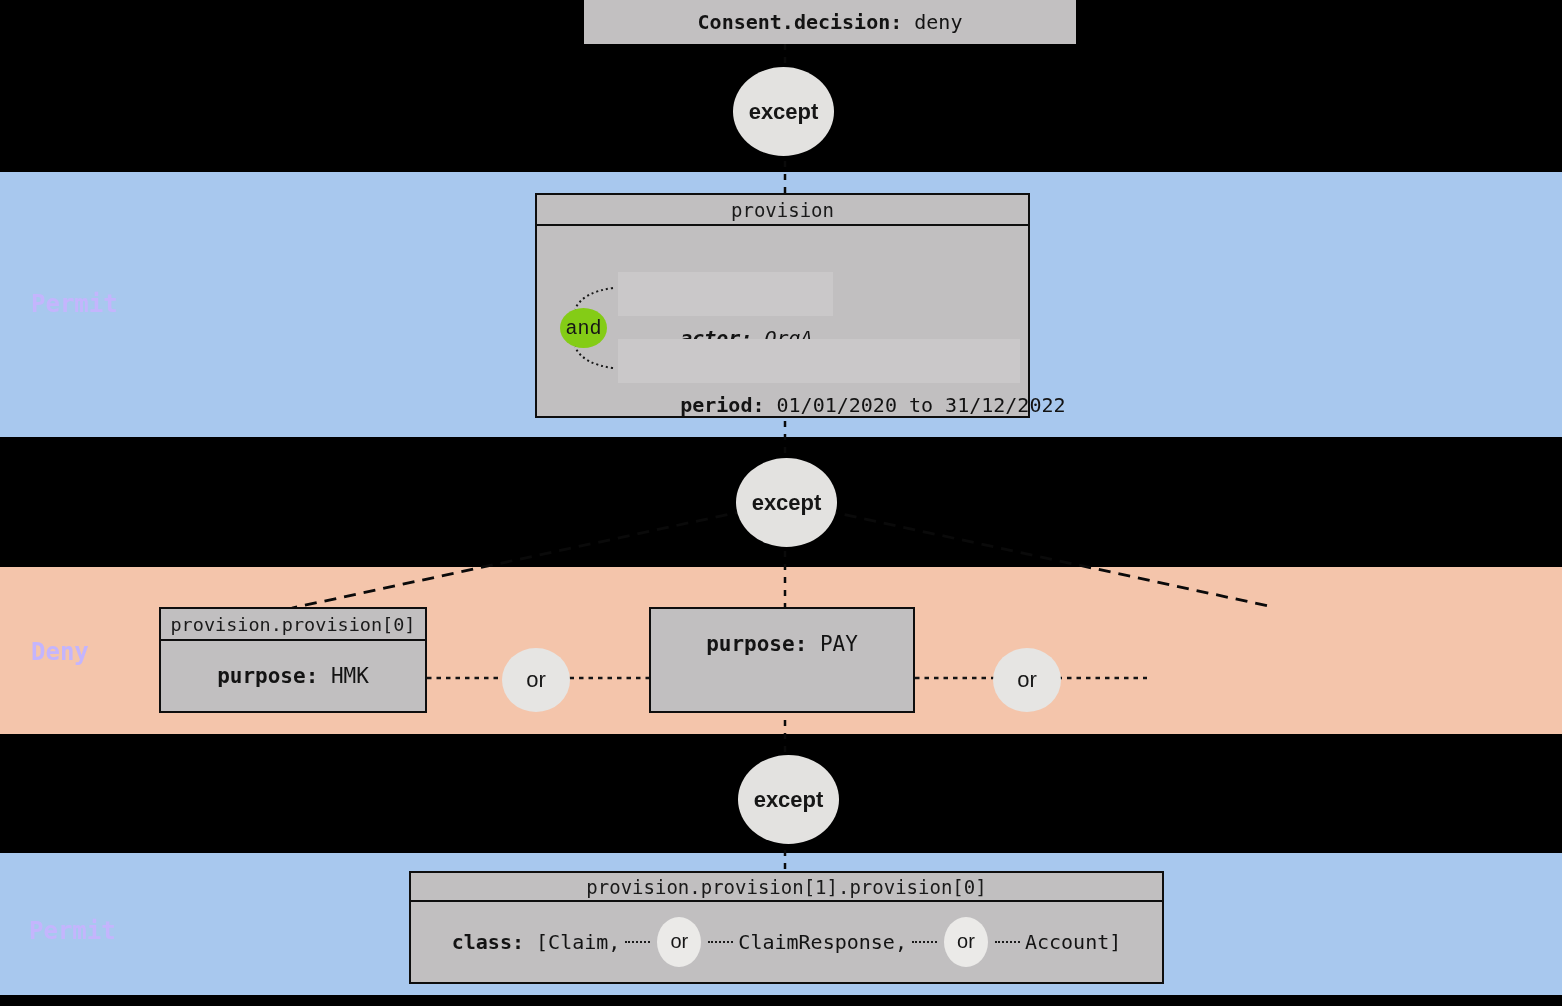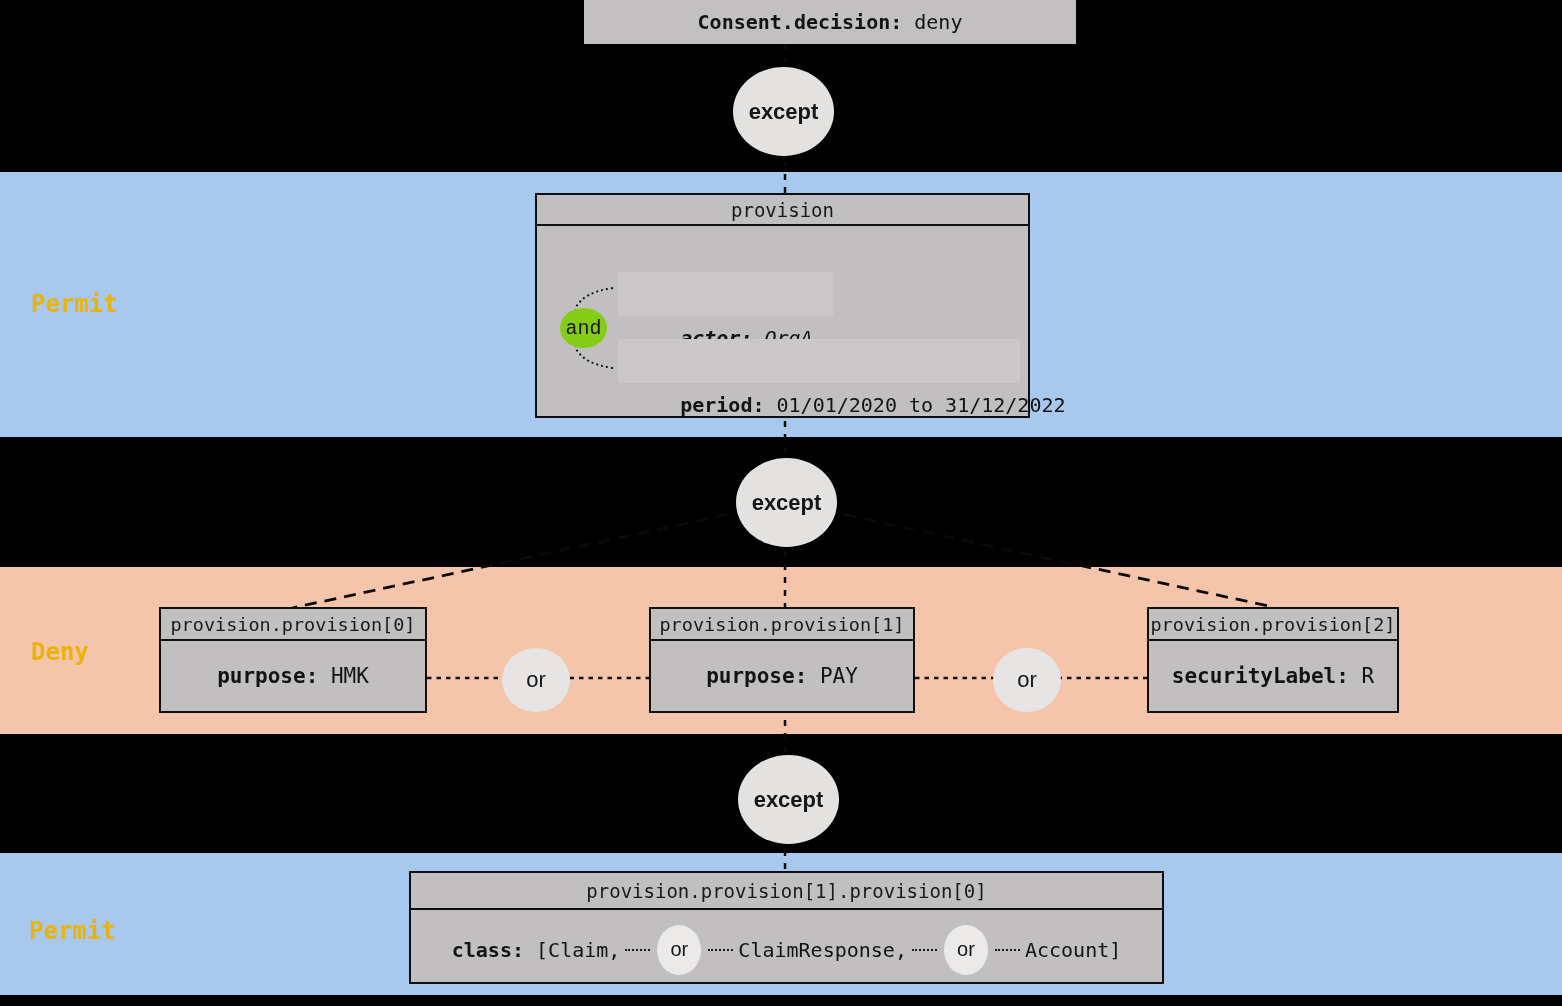--- a/index.html
+++ b/index.html
@@ -4,21 +4,21 @@
 <style>
   html,body{margin:0;padding:0;background:#000;}
   .stage{
     position:relative;width:1562px;height:1006px;background:#000000;
     font-family:"DejaVu Sans Mono",monospace;color:#131313;overflow:hidden;
   }
   .band{position:absolute;left:0;width:1562px;z-index:0;}
   .band.blue{background:#a8c8ee;}
   .band.salmon{background:#f4c5ab;}
   .band-label{
-    position:absolute;z-index:5;font-weight:bold;font-size:24px;color:#eab308;
+    position:absolute;z-index:5;font-weight:bold;font-size:24px;color:#c4b5fd;
     letter-spacing:0px;
   }
   svg.overlay{position:absolute;left:0;top:0;z-index:1;}
   svg.overlay-top{position:absolute;left:0;top:0;z-index:4;}
   .node{
     position:absolute;background:#c1bfc0;border:2.5px solid #0e0e0e;
     box-sizing:border-box;z-index:2;
   }
   .node-header{
     box-sizing:border-box;border-bottom:2.5px solid #0e0e0e;
@@ -104,37 +104,30 @@
   </div>
   <div class="ellipse and-ellipse" style="left:560px;top:308px;">and</div>
 
   <div class="node" style="left:159px;top:607px;width:268px;height:106px;">
     <div class="node-header dbox-header">provision.provision[0]</div>
     <div class="dbox-body">
       <span class="bold">purpose:</span><span> </span><span>HMK</span>
     </div>
   </div>
   <div class="node" style="left:649px;top:607px;width:266px;height:106px;">
-    <div class="node-header dbox-header">provision.provision[1]</div>
     <div class="dbox-body">
       <span class="bold">purpose:</span><span> </span><span>PAY</span>
-    </div>
-  </div>
-  <div class="node" style="left:1147px;top:607px;width:252px;height:106px;">
-    <div class="node-header dbox-header">provision.provision[2]</div>
-    <div class="dbox-body">
-      <span class="bold">securityLabel:</span><span> </span><span>R</span>
     </div>
   </div>
 
   <div class="ellipse or-ellipse" style="left:502px;top:648px;">or</div>
   <div class="ellipse or-ellipse" style="left:993px;top:648px;">or</div>
 
   <div class="node" style="left:409px;top:871px;width:755px;height:113px;">
-    <div class="node-header" style="height:37px;">provision.provision[1].provision[0]</div>
+    <div class="node-header" style="height:29px;">provision.provision[1].provision[0]</div>
     <div class="class-body">
       <span class="bold">class:</span><span> </span>
       <span>[Claim,</span>
       <span class="dotseg"></span>
       <span class="inline-or">or</span>
       <span class="dotseg"></span>
       <span>ClaimResponse,</span>
       <span class="dotseg"></span>
       <span class="inline-or">or</span>
       <span class="dotseg"></span>

